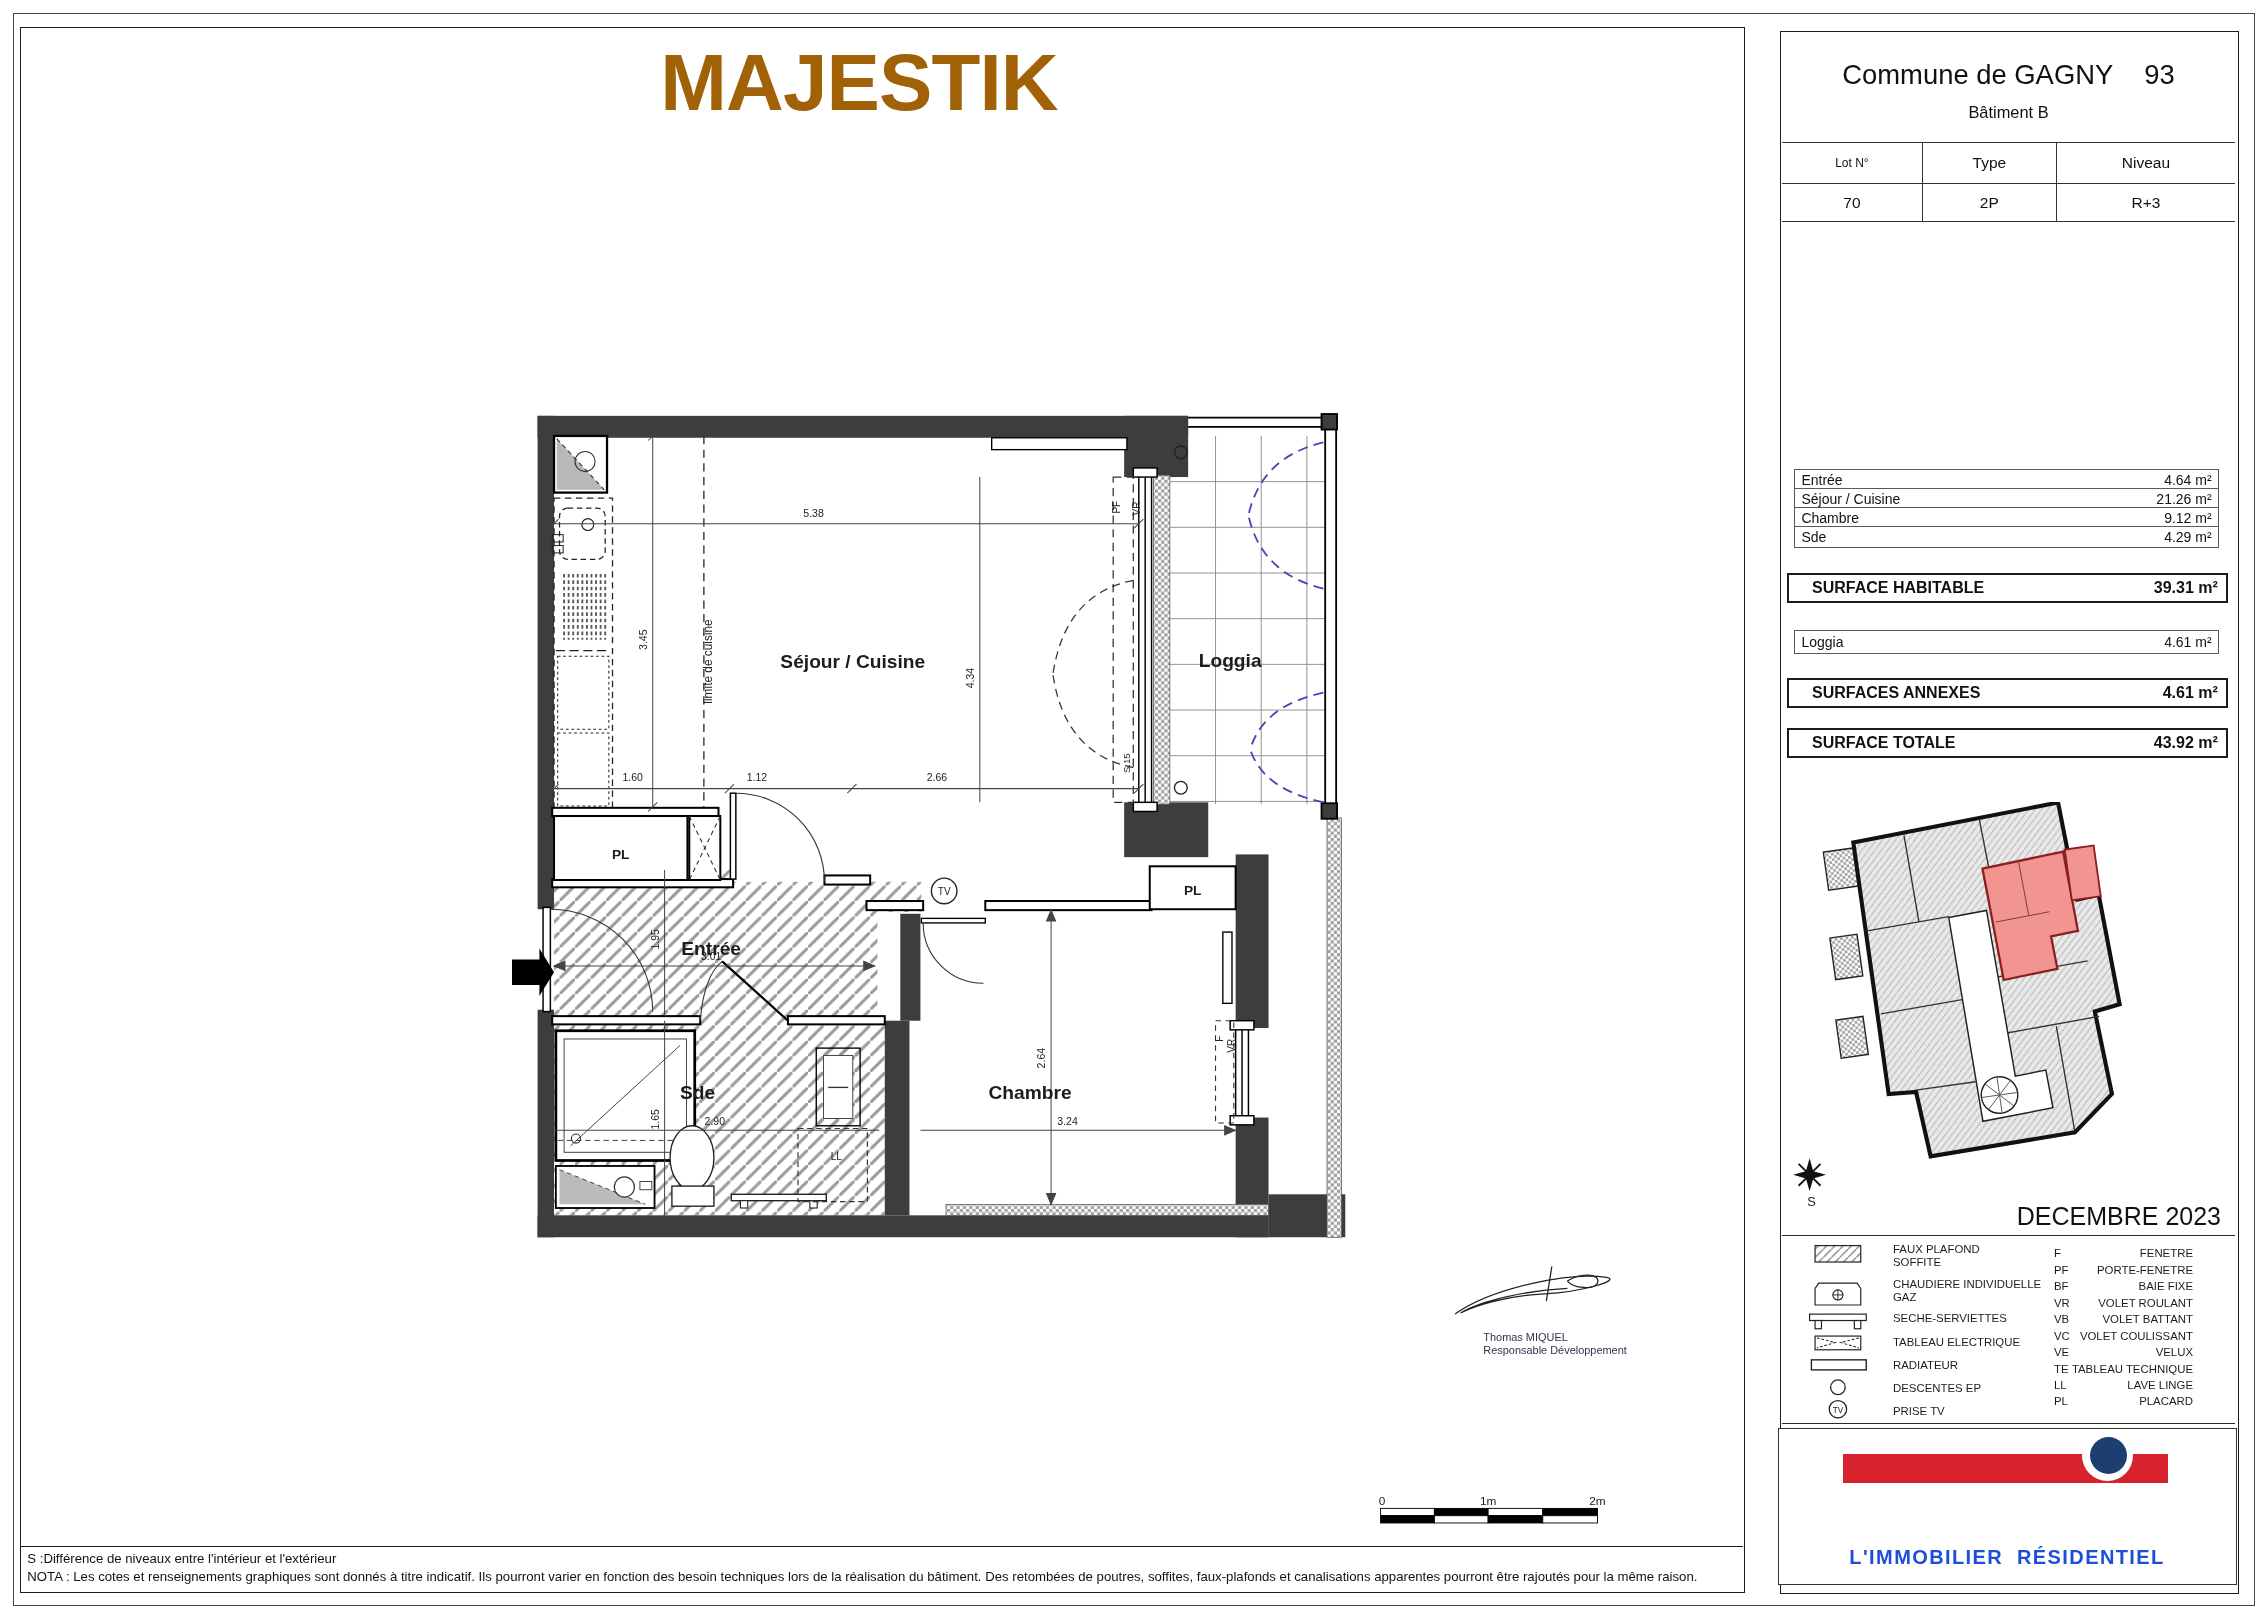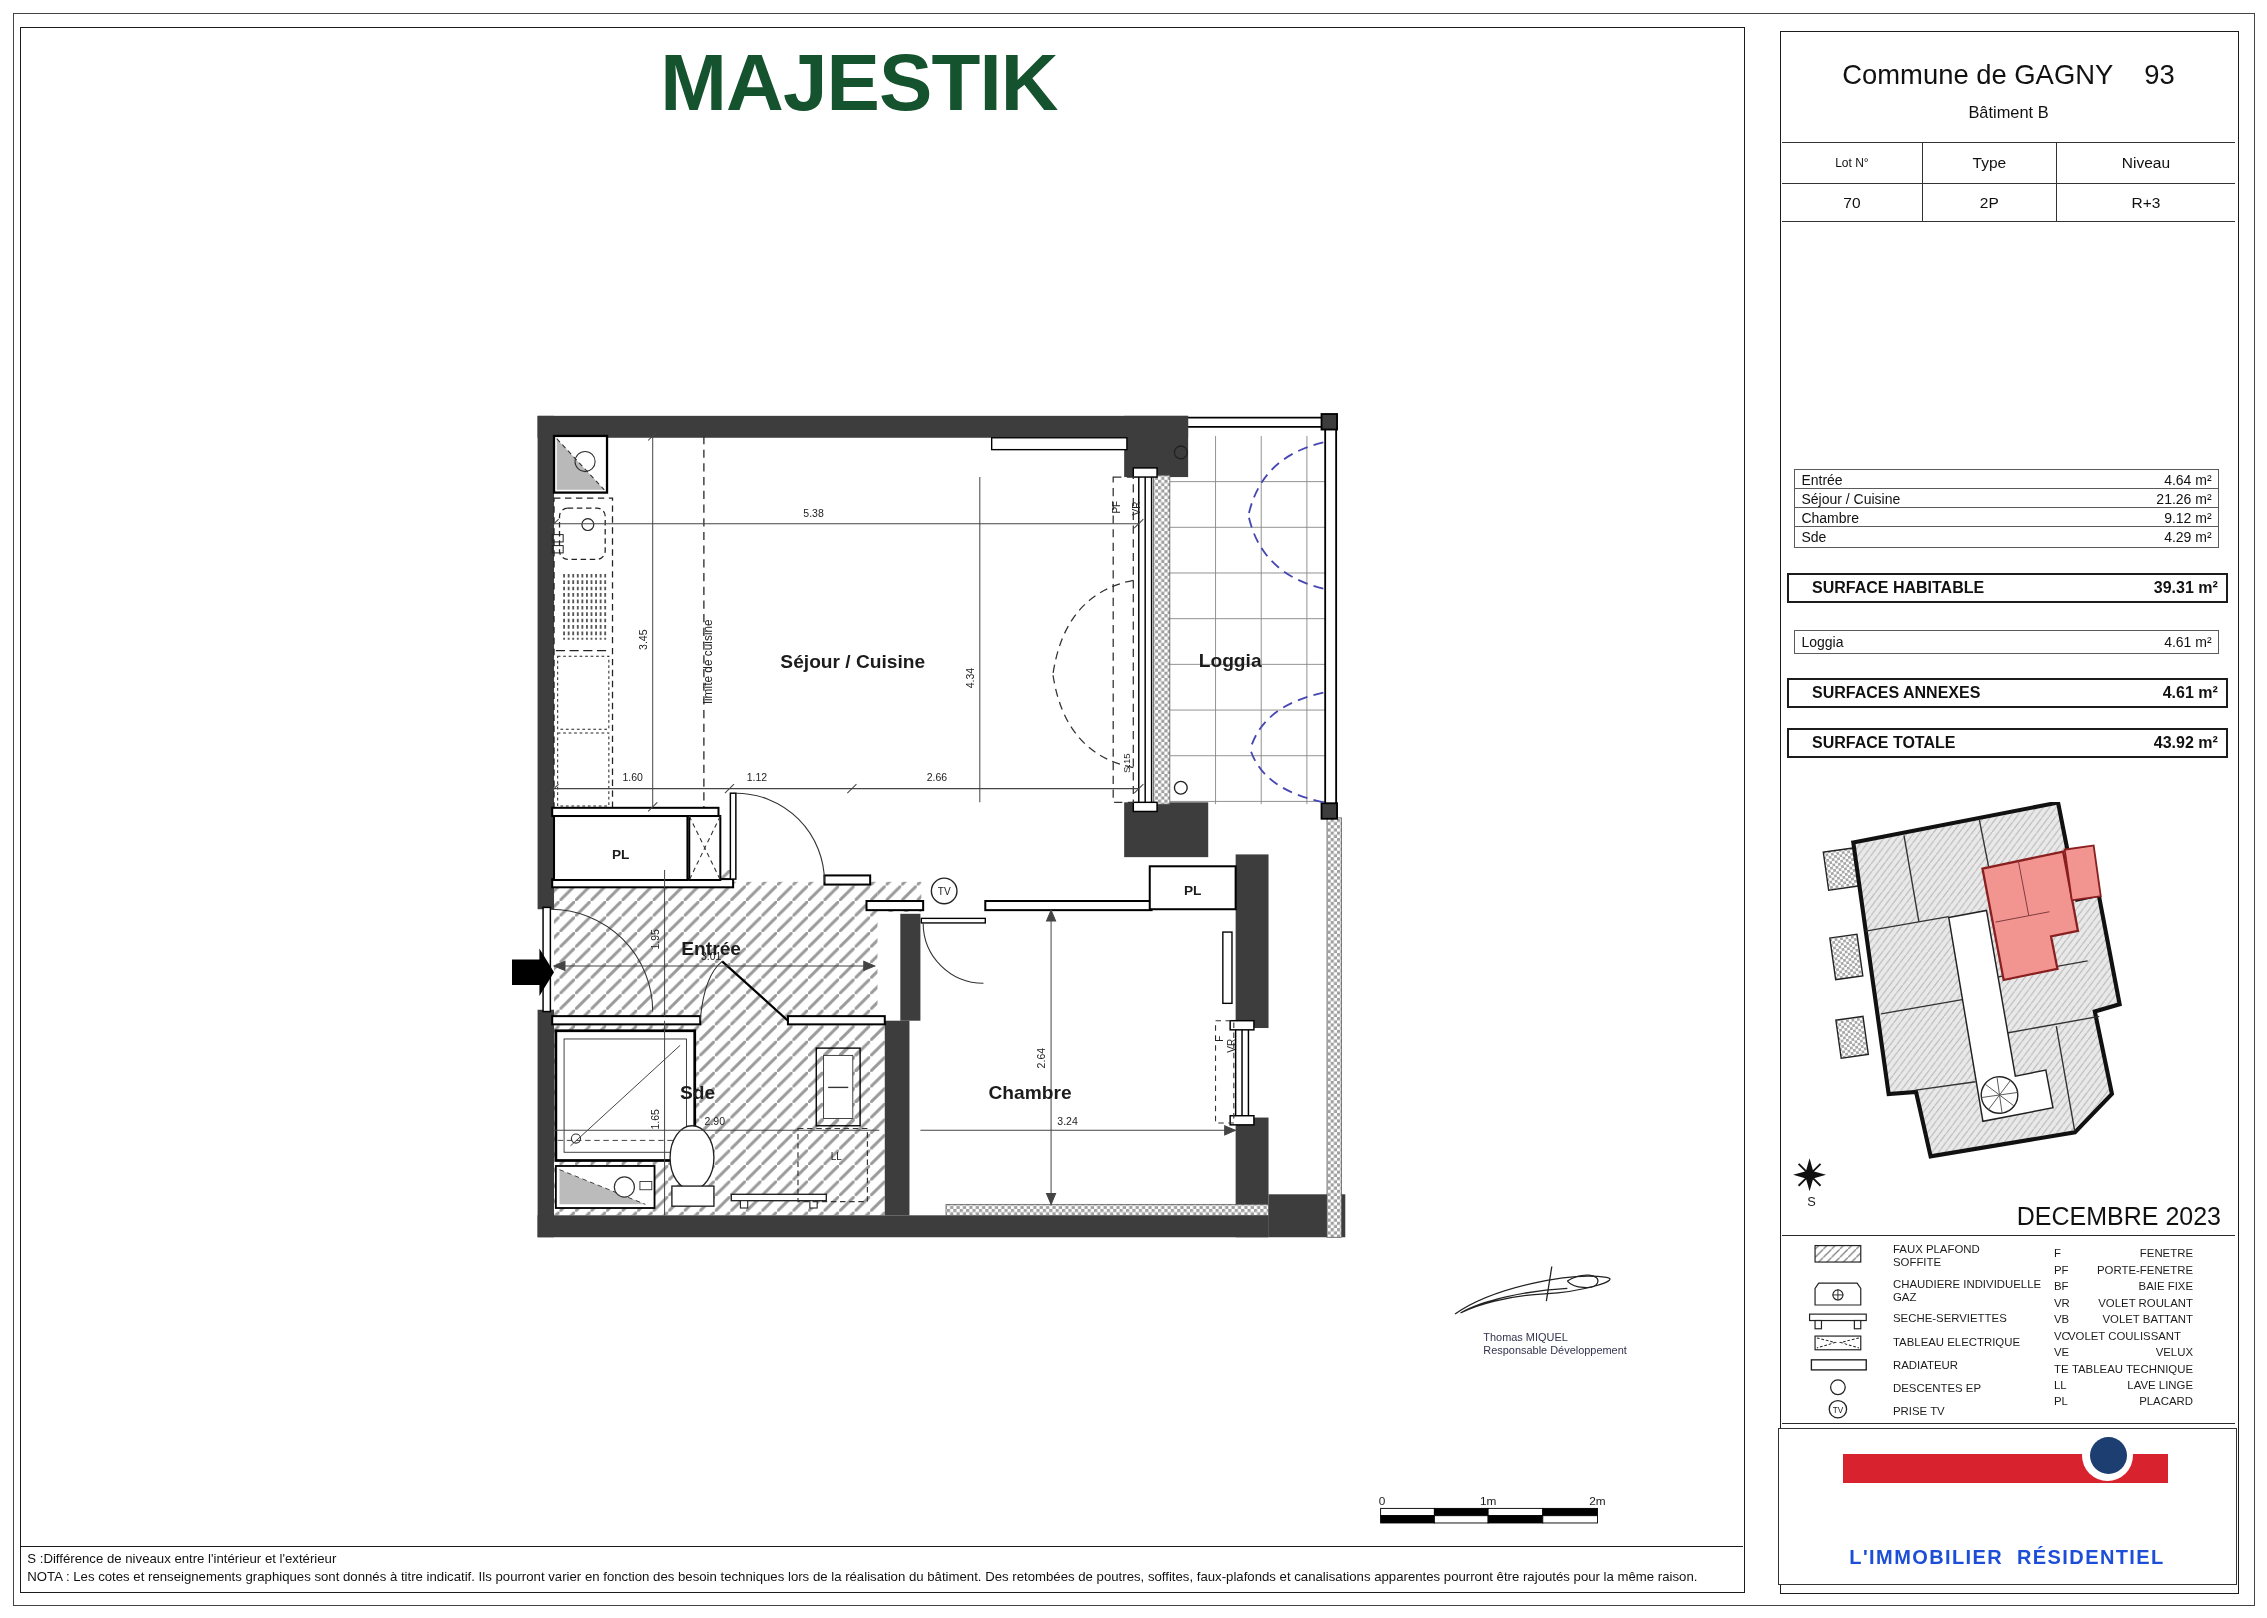--- a/index.html
+++ b/index.html
@@ -10,21 +10,21 @@
   .thinrow{position:absolute;border:1.4px solid #5a5a5a;background:#fff;display:flex;align-items:center;justify-content:space-between;font-size:14px;}
   .thinrow .lab{padding-left:6.4px;}
   .thinrow .val{padding-right:6.4px;}
   .boldbox{position:absolute;border:2px solid #1c1c1c;background:#fff;display:flex;align-items:center;justify-content:space-between;font-size:16px;font-weight:bold;}
   .boldbox .lab{padding-left:23px;}
   .boldbox .val{padding-right:8.2px;}
   .rule{position:absolute;border-top:1.8px solid #2a2a2a;}
   .legend-label{position:absolute;font-size:11.4px;color:#1c1c1c;white-space:nowrap;}
   .abbr-code{position:absolute;font-size:11.4px;color:#1c1c1c;}
   .abbr-label{position:absolute;font-size:11.4px;color:#1c1c1c;text-align:right;width:137px;white-space:nowrap;}
-  .navy{color:#14532d;}
+  .navy{color:#a16207;}
   svg text{font-family:"Liberation Sans",sans-serif;fill:#1c1c1c;}
   .roomlabel{font-size:21px;font-weight:bold;}
   .dim{font-size:11.5px;fill:#222;}
   .small-ann{font-size:11px;fill:#222;}
 </style>
 </head>
 <body>
 
 <div class="abs" style="left:12.8px;top:12.8px;width:2240px;height:1591px;border:1.4px solid #444;"></div>
 
@@ -473,21 +473,21 @@
   <div class="abbr-label" style="left:274px;top:6.4px;">FENETRE</div>
   <div class="abbr-code" style="left:272px;top:23px;">PF</div>
   <div class="abbr-label" style="left:274px;top:23px;">PORTE-FENETRE</div>
   <div class="abbr-code" style="left:272px;top:39px;">BF</div>
   <div class="abbr-label" style="left:274px;top:39px;">BAIE FIXE</div>
   <div class="abbr-code" style="left:272px;top:56px;">VR</div>
   <div class="abbr-label" style="left:274px;top:56px;">VOLET ROULANT</div>
   <div class="abbr-code" style="left:272px;top:72px;">VB</div>
   <div class="abbr-label" style="left:274px;top:72px;">VOLET BATTANT</div>
   <div class="abbr-code" style="left:272px;top:89px;">VC</div>
-  <div class="abbr-label" style="left:274px;top:89px;text-align:center;">VOLET COULISSANT</div>
+  <div class="abbr-label" style="left:274px;top:89px;">VOLET COULISSANT</div>
   <div class="abbr-code" style="left:272px;top:105px;">VE</div>
   <div class="abbr-label" style="left:274px;top:105px;">VELUX</div>
   <div class="abbr-code" style="left:272px;top:122px;">TE</div>
   <div class="abbr-label" style="left:274px;top:122px;">TABLEAU TECHNIQUE</div>
   <div class="abbr-code" style="left:272px;top:138px;">LL</div>
   <div class="abbr-label" style="left:274px;top:138px;">LAVE LINGE</div>
   <div class="abbr-code" style="left:272px;top:154px;">PL</div>
   <div class="abbr-label" style="left:274px;top:154px;">PLACARD</div>
 </div>
 <div class="rule" style="left:1782px;top:1423px;width:453px;"></div>

